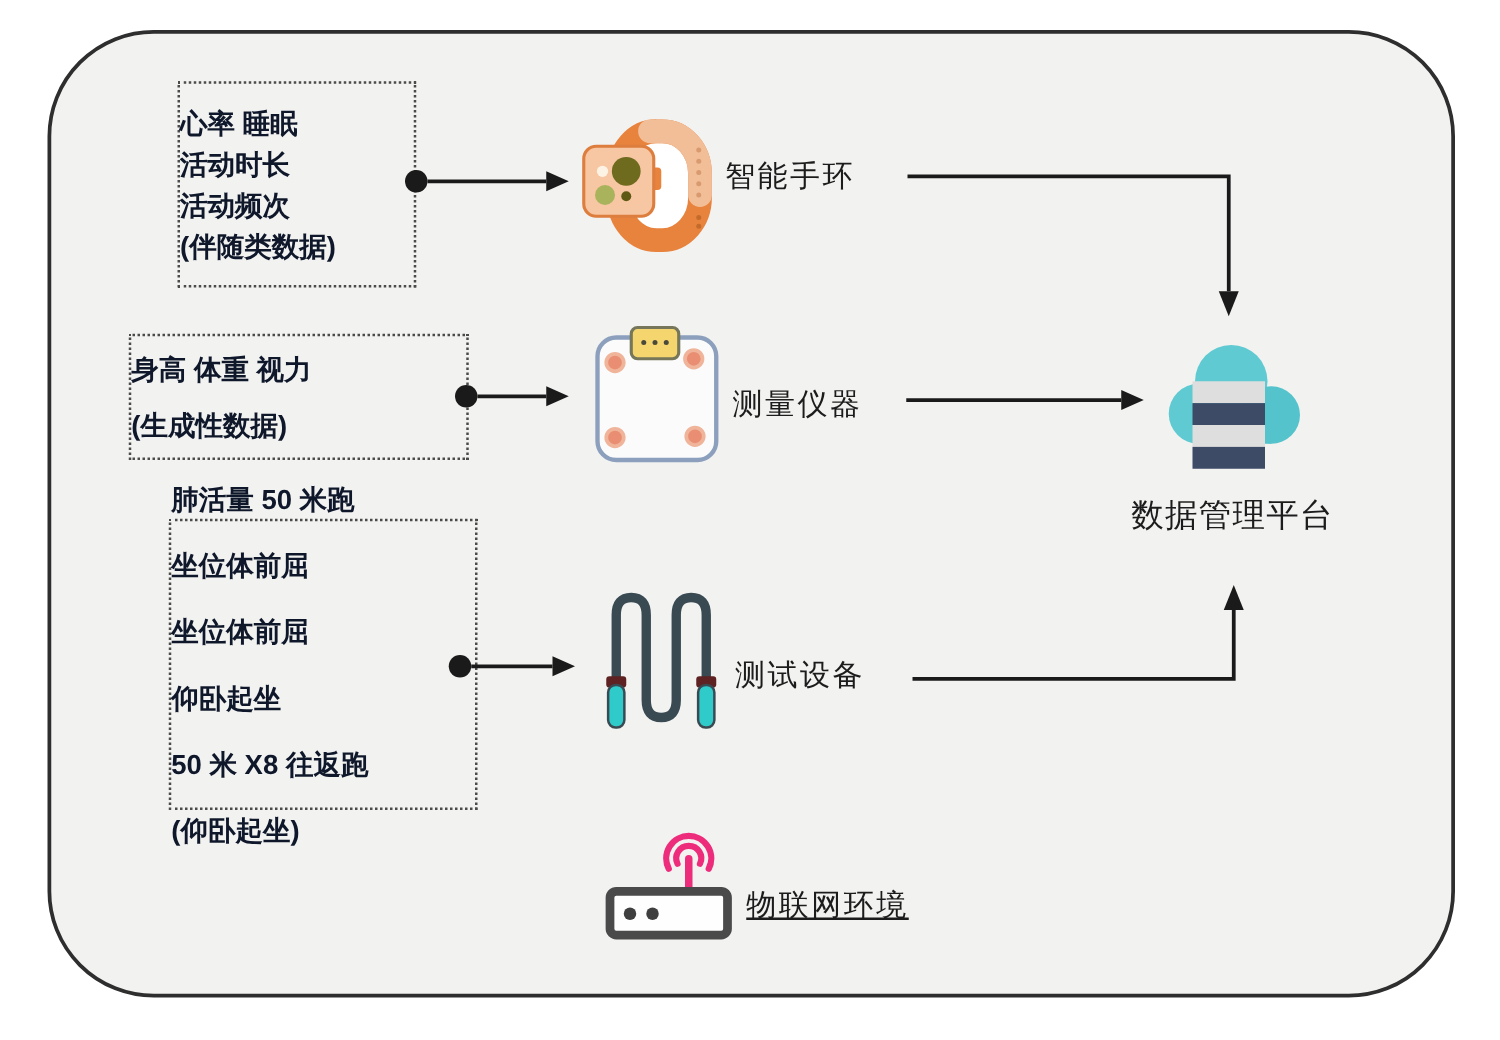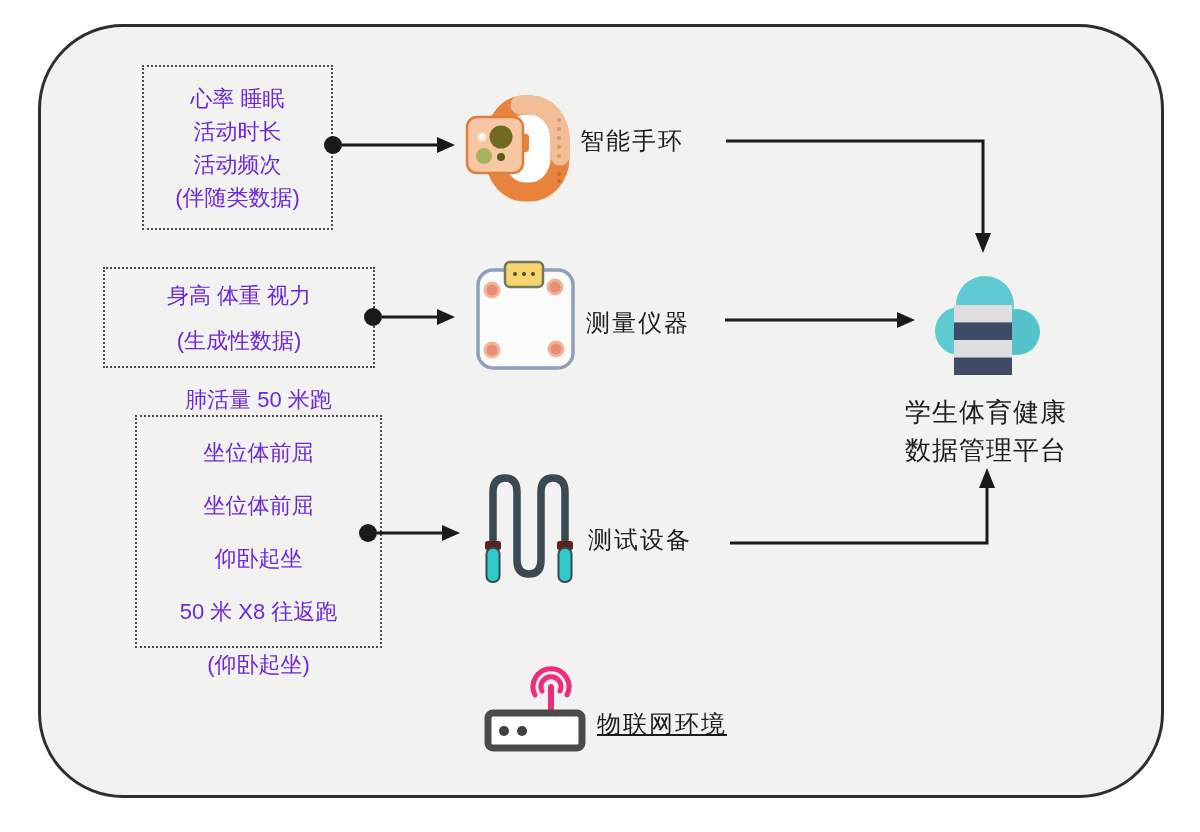--- a/index.html
+++ b/index.html
@@ -19,24 +19,24 @@
     background: #f2f2f1;
     border: 3px solid #2e2e2e;
     border-radius: 85px;
   }
   .dashed-box {
     position: absolute;
     border: 2px dotted #4b4b4b;
     display: flex;
     flex-direction: column;
     justify-content: center;
-    align-items: center;
+    align-items: flex-start;
     text-align: center;
-    color: #6d28d9;
-    font-weight: 400;
+    color: #0f172a;
+    font-weight: 700;
     font-size: 22px;
     white-space: nowrap;
   }
   .dashed-box .ln { line-height: 33px; }
   #box1 { left: 142px; top: 65px;  width: 191px; height: 165px; }
   #box2 { left: 103px; top: 267px; width: 272px; height: 101px; }
   #box2 .ln { line-height: 45px; }
   #box3 { left: 135px; top: 415px; width: 247px; height: 233px; gap: 20px; }
   .node-label {
     position: absolute;
@@ -168,21 +168,20 @@
     </g>
     <circle cx="92" cy="62" r="23" fill="#54c3cb"></circle>
     <g>
       <rect x="29" y="35" width="58" height="17.5" fill="#dedede"></rect>
       <rect x="29" y="52.5" width="58" height="17.5" fill="#3d4b66"></rect>
       <rect x="29" y="70" width="58" height="17.5" fill="#dedede"></rect>
       <rect x="29" y="87.5" width="58" height="17.5" fill="#3d4b66"></rect>
     </g>
   </svg>
   <div class="platform-label">
-    <div>学生体育健康</div>
     <div>数据管理平台</div>
   </div>
 
   <svg class="icon-svg" style="left:480px; top:655px;" width="110" height="100" viewBox="0 0 110 100">
     <path d="M 71,58 V 32" stroke="#ee2c7c" stroke-width="6" stroke-linecap="round" fill="none"></path>
     <path d="M 62,36 A 10,10 0 1 1 80,36" stroke="#ee2c7c" stroke-width="5" stroke-linecap="round" fill="none"></path>
     <path d="M 55,40 A 18,18 0 1 1 87,40" stroke="#ee2c7c" stroke-width="5" stroke-linecap="round" fill="none"></path>
     <rect x="8" y="58" width="94" height="35" rx="5" fill="#fefefe" stroke="#4a4a4a" stroke-width="7"></rect>
     <circle cx="24" cy="76" r="5" fill="#3f3f3f"></circle>
     <circle cx="42" cy="76" r="5" fill="#3f3f3f"></circle>

